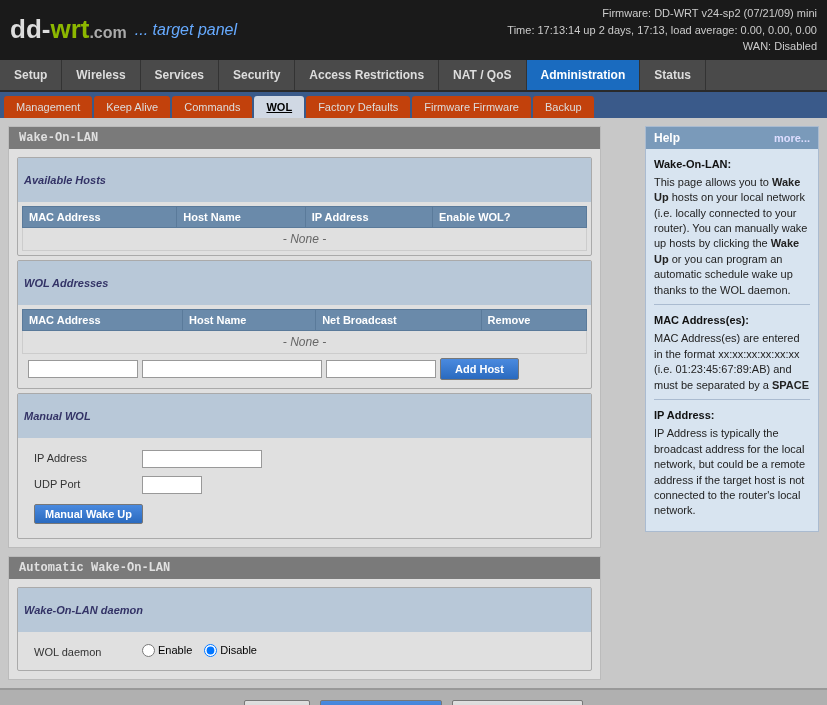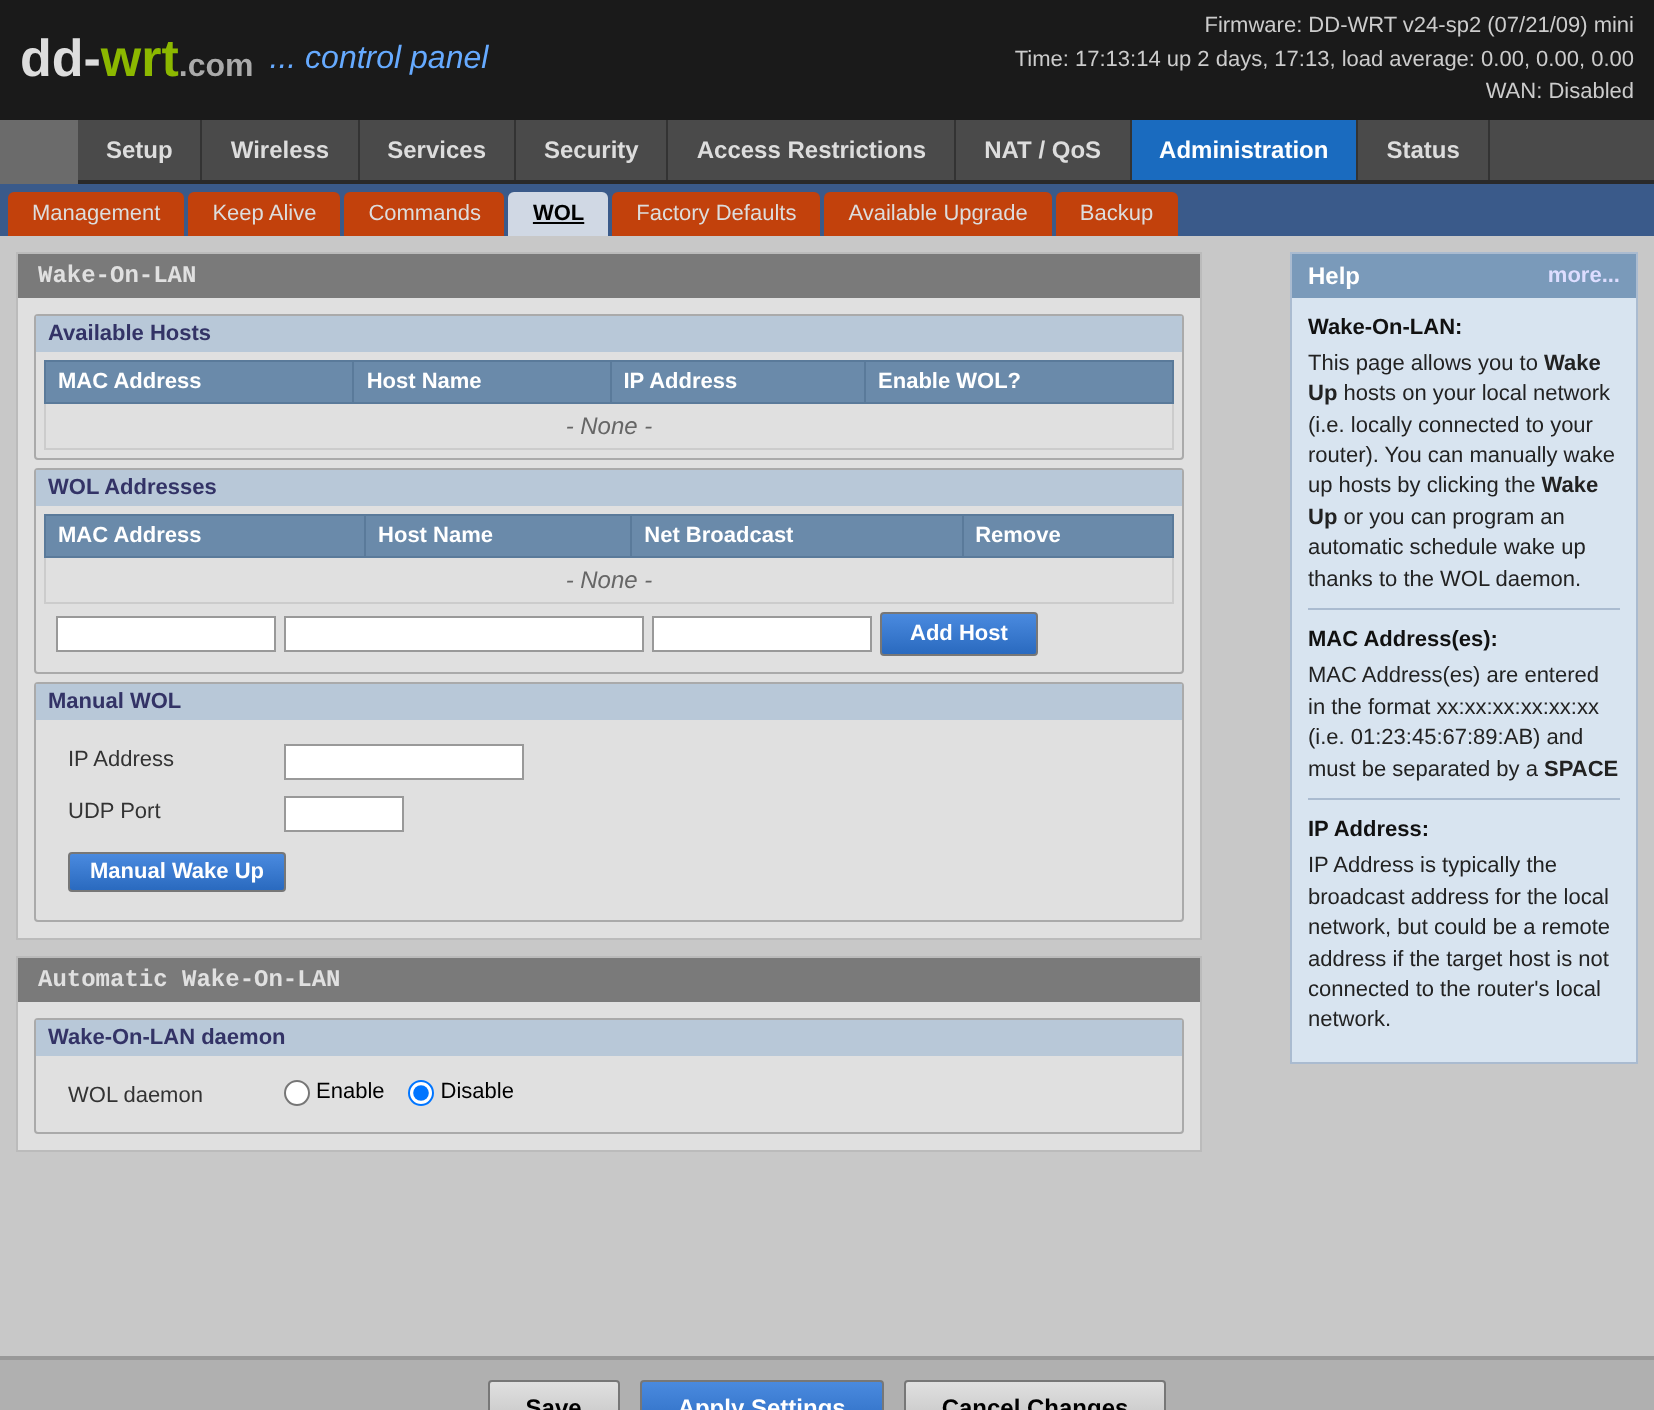--- a/index.html
+++ b/index.html
@@ -4,36 +4,36 @@
   <style>
     * { box-sizing: border-box; margin: 0; padding: 0; }
     body { font-family: Arial, Helvetica, sans-serif; font-size: 12px; background: #6b6b6b; width: 827px; min-height: 705px; }
 
     
     .header { background: #1a1a1a; display: flex; justify-content: space-between; align-items: center; padding: 5px 10px; }
     .logo { display: flex; align-items: center; gap: 8px; }
     .header-info { text-align: right; color: #ccc; font-size: 11px; line-height: 1.5; }
 
     
-    .nav-tabs { background: #4a4a4a; display: flex; align-items: stretch; border-bottom: 2px solid #2a2a2a; margin-left: 39px; }
+    .nav-tabs { background: #4a4a4a; display: flex; align-items: stretch; border-bottom: 2px solid #2a2a2a; }
     .nav-tab { padding: 8px 14px; color: #ddd; cursor: pointer; font-size: 12px; font-weight: bold; border-right: 1px solid #333; white-space: nowrap; }
     .nav-tab.active { background: #1a6bbf; color: #fff; }
 
     
     .sub-tabs { background: #3a5a8a; display: flex; align-items: stretch; padding: 4px 4px 0; gap: 2px; }
     .sub-tab { padding: 5px 12px; color: #ddd; cursor: pointer; font-size: 11px; background: #c2410c; border-radius: 3px 3px 0 0; white-space: nowrap; }
     .sub-tab.active { background: #d0d8e4; color: #000; font-weight: bold; text-decoration: underline; }
 
     
     .main { display: flex; gap: 0; padding: 8px; background: #c8c8c8; min-height: 560px; }
     .content { flex: 1; display: flex; flex-direction: column; gap: 8px; }
     .sidebar { width: 210px; margin-left: 8px; padding-left: 36px; }
 
     .sub-section { border: 1px solid #aaa; margin: 6px; border-radius: 2px; }
-    .sub-section-title { background: #b8c8d8; color: #336; font-size: 11px; font-weight: bold; padding: 3px 6px; }
+    .sub-section-title { background: #b8c8d8; color: #336; font-size: 11px; font-weight: bold; padding: 16px 6px; font-style: italic; }
     .sub-section-body { padding: 8px; }
 
     
     .wol-table { width: 100%; border-collapse: collapse; }
     .wol-table th { background: #6a8aaa; color: #fff; padding: 4px 6px; font-size: 11px; text-align: left; border: 1px solid #5a7a9a; }
     .wol-table td { padding: 4px 6px; text-align: center; color: #666; font-style: italic; border: 1px solid #ccc; }
 
     
     .addr-row { display: flex; gap: 4px; align-items: center; padding: 4px 6px; }
     .addr-row input { border: 1px solid #999; padding: 2px 4px; background: #fff; font-size: 11px; }
@@ -81,21 +81,21 @@
     .wol-outer-title { background: #7a7a7a; color: #e0e0e0; font-weight: bold; font-size: 12px; padding: 4px 10px; font-family: 'Courier New', monospace; }
   </style>
 </head>
 <body>
 
 <div class="header">
   <div class="logo">
     <div style="color:#fff; font-size:26px; font-weight:bold; font-family:Arial;">
       <span style="color:#ddd;">dd-</span><span style="color:#8cb800;">wrt</span><span style="color:#aaa; font-size:16px;">.com</span>
     </div>
-    <div style="color:#6af; font-size:16px; font-style:italic;">... control panel</div>
+    <div style="color:#6af; font-size:16px; font-style:italic;">... target panel</div>
   </div>
   <div class="header-info">
     <div>Firmware: DD-WRT v24-sp2 (07/21/09) mini</div>
     <div>Time: 17:13:14 up 2 days, 17:13, load average: 0.00, 0.00, 0.00</div>
     <div>WAN: Disabled</div>
   </div>
 </div>
 
 <div class="nav-tabs">
   <div class="nav-tab">Setup</div>
@@ -107,21 +107,21 @@
   <div class="nav-tab active">Administration</div>
   <div class="nav-tab">Status</div>
 </div>
 
 <div class="sub-tabs">
   <div class="sub-tab">Management</div>
   <div class="sub-tab">Keep Alive</div>
   <div class="sub-tab">Commands</div>
   <div class="sub-tab active">WOL</div>
   <div class="sub-tab">Factory Defaults</div>
-  <div class="sub-tab">Available Upgrade</div>
+  <div class="sub-tab">Firmware Firmware</div>
   <div class="sub-tab">Backup</div>
 </div>
 
 <div class="main">
   <div class="content">
 
     <div class="wol-outer">
       <div class="wol-outer-title">Wake-On-LAN</div>
 
       <div class="sub-section" style="margin:8px 8px 4px 8px;">

